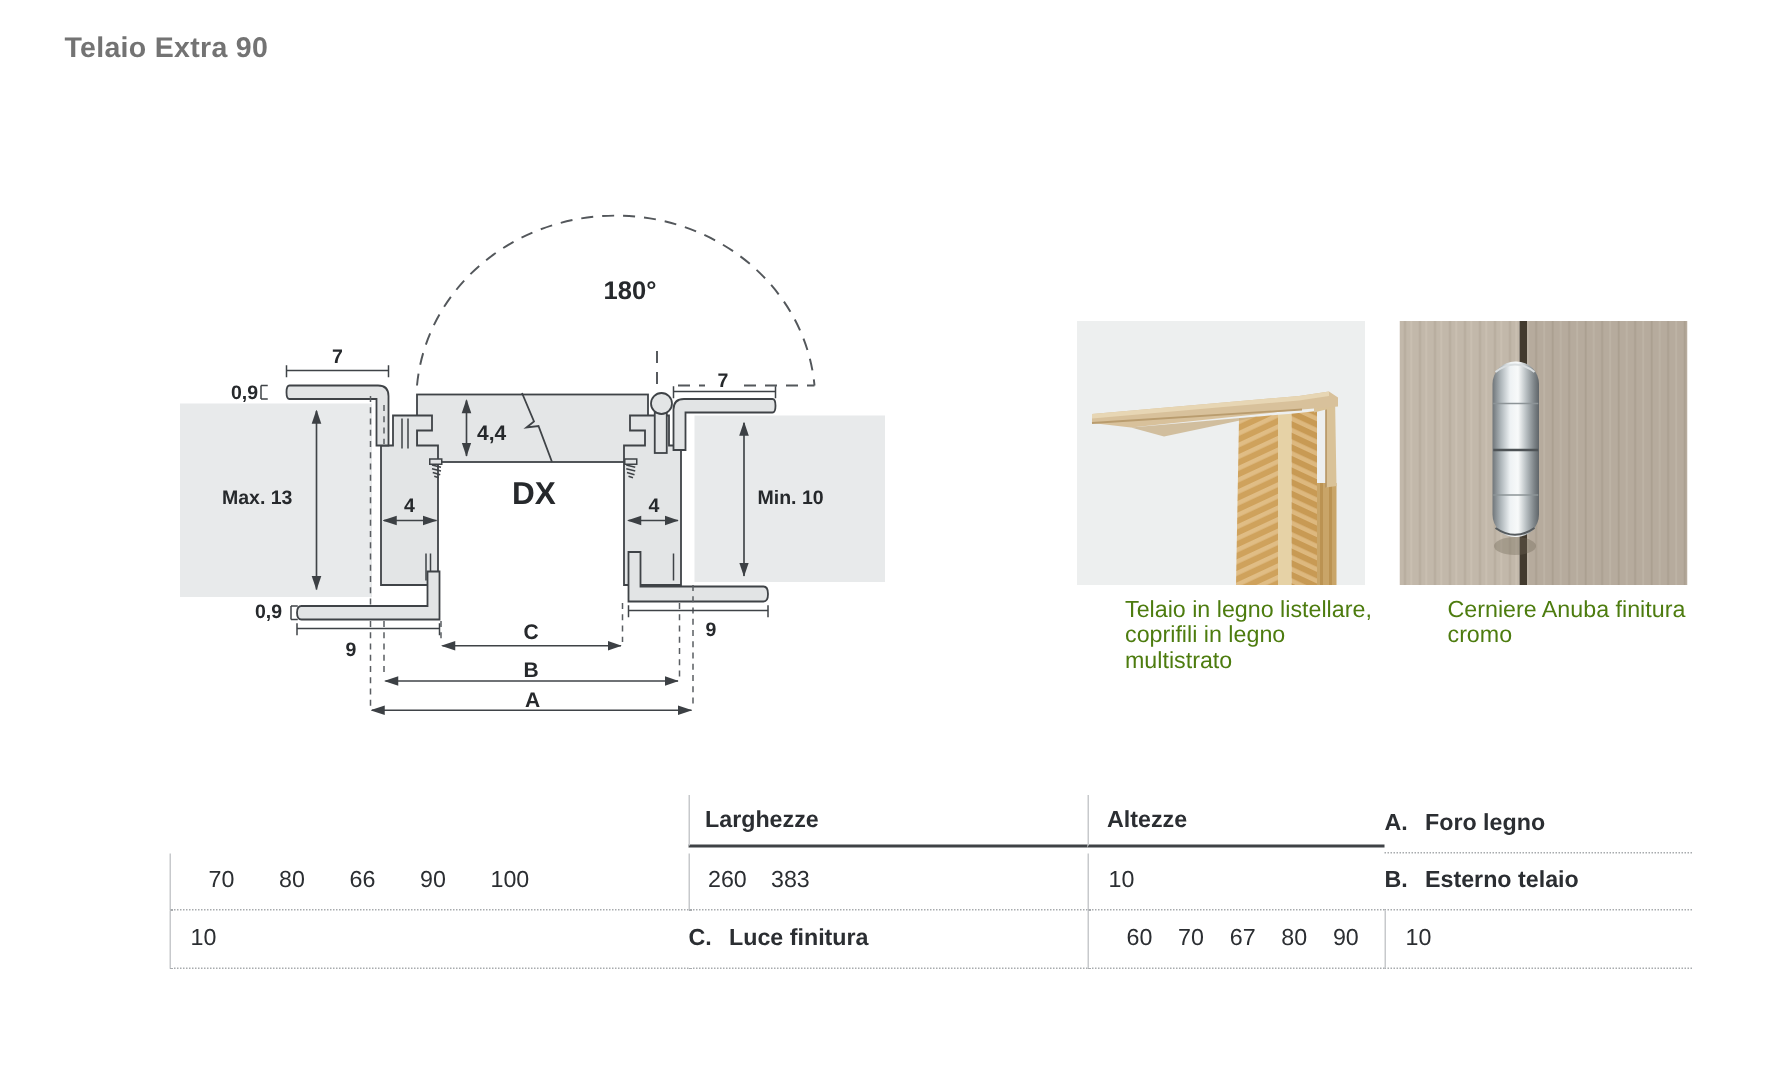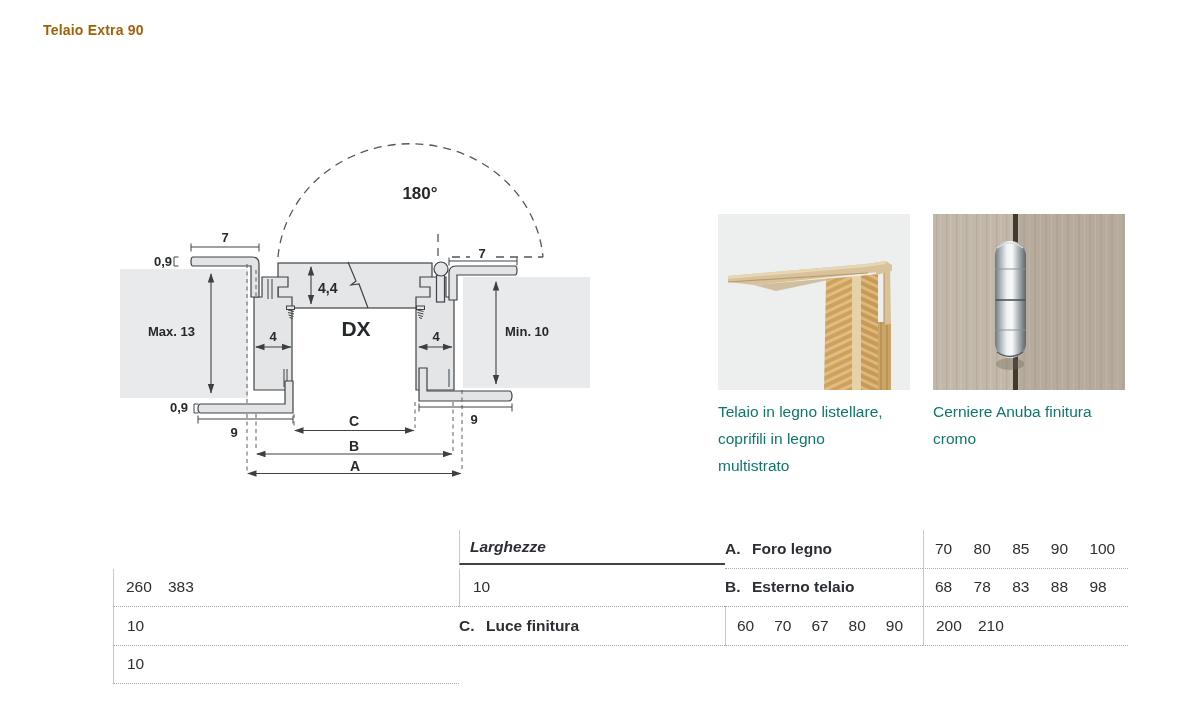--- a/index.html
+++ b/index.html
@@ -1,38 +1,38 @@
 <!DOCTYPE html>
 <html><head>
 <meta charset="utf-8">
 <style>
   html,body{margin:0;padding:0;background:#ffffff;}
   .page{position:relative;width:1182px;height:720px;background:#ffffff;overflow:hidden;
         font-family:"Liberation Sans",sans-serif;color:#26292c;}
-  .page-title{position:absolute;left:43px;top:22px;font-size:14px;font-weight:700;
-        letter-spacing:.2px;color:#a16207;}
+  .page-title{position:absolute;left:43px;top:22px;font-size:19px;font-weight:700;
+        letter-spacing:.2px;color:#737373;}
   svg text{font-family:"Liberation Sans",sans-serif;fill:#26292c;}
   .dimtxt{font-size:13px;font-weight:700;}
   .dimtxt2{font-size:14px;font-weight:700;}
   .walltxt{font-size:13px;font-weight:700;}
   .dxtxt{font-size:21px;font-weight:700;}
   .angtxt{font-size:17px;font-weight:600;}
   .photo{position:absolute;width:192px;height:176px;}
-  .caption{position:absolute;width:182px;font-size:15.5px;line-height:27px;color:#0f766e;}
+  .caption{position:absolute;width:182px;font-size:15.5px;line-height:17px;color:#4d7c0f;margin-left:32px;}
   
   .spec-table{position:absolute;left:113px;top:530px;width:1015px;display:grid;
       grid-template-columns:346px 266px 198px 205px;font-size:15.5px;color:#2b2e32;}
   .cell{display:flex;align-items:center;box-sizing:border-box;}
-  .h-cell{height:35px;font-weight:700;font-style:italic;}
+  .h-cell{height:35px;font-weight:700;}
   .d-cell{height:38.5px;border-bottom:1px dotted #a8abae;}
   .vline{border-left:1px solid #c7c9cc;}
   .hdrline{border-bottom:2px solid #3f4246;}
   .rowlab{font-weight:700;}
   .rowlab .letter{display:inline-block;width:27px;}
-  .pl10{padding-left:10px;}.pl11{padding-left:11px;}.pl12{padding-left:12px;}.pl13{padding-left:13px;}
+  .pl10{padding-left:10px;}.pl11{padding-left:25px;}.pl12{padding-left:12px;}.pl13{padding-left:13px;}
   .lw{display:inline-block;width:47px;}
   .al{display:inline-block;width:42px;}
 </style>
 </head>
 <body>
 
 <div class="page">
 
   <div class="page-title">Telaio Extra 90</div>
 
@@ -205,68 +205,58 @@
     </g>
   </svg>
 
   <div class="caption" style="left:718px;top:398px;">Telaio in legno listellare, coprifili in legno multistrato</div>
   <div class="caption" style="left:933px;top:398px;">Cerniere Anuba finitura cromo</div>
 
   <div class="spec-table">
 
     <div class="cell h-cell"></div>
     <div class="cell h-cell vline hdrline pl10">Larghezze</div>
+    <div class="cell h-cell vline hdrline pl12">Altezze</div>
 
     <div class="cell d-cell rowlab">
       <span class="letter">A.</span>
       <span>Foro legno</span>
     </div>
     <div class="cell d-cell vline pl11">
       <span class="lw">70</span>
       <span class="lw">80</span>
-      <span class="lw">85</span>
+      <span class="lw">66</span>
       <span class="lw">90</span>
       <span class="lw">100</span>
     </div>
     <div class="cell d-cell vline pl12">
       <span class="al">260</span>
       <span class="al">383</span>
     </div>
     <div class="cell d-cell vline pl13">
       <span>10</span>
     </div>
 
     <div class="cell d-cell rowlab">
       <span class="letter">B.</span>
       <span>Esterno telaio</span>
-    </div>
-    <div class="cell d-cell vline pl11">
-      <span class="lw">68</span>
-      <span class="lw">78</span>
-      <span class="lw">83</span>
-      <span class="lw">88</span>
-      <span class="lw">98</span>
     </div>
     <div class="cell d-cell vline pl13">
       <span>10</span>
     </div>
 
     <div class="cell d-cell rowlab">
       <span class="letter">C.</span>
       <span>Luce finitura</span>
     </div>
     <div class="cell d-cell vline pl11">
       <span class="lw">60</span>
       <span class="lw">70</span>
       <span class="lw">67</span>
       <span class="lw">80</span>
       <span class="lw">90</span>
     </div>
-    <div class="cell d-cell vline pl12">
-      <span class="al">200</span>
-      <span class="al">210</span>
-    </div>
     <div class="cell d-cell vline pl13">
       <span>10</span>
     </div>
   </div>
 
 </div>
 
 </body></html>

